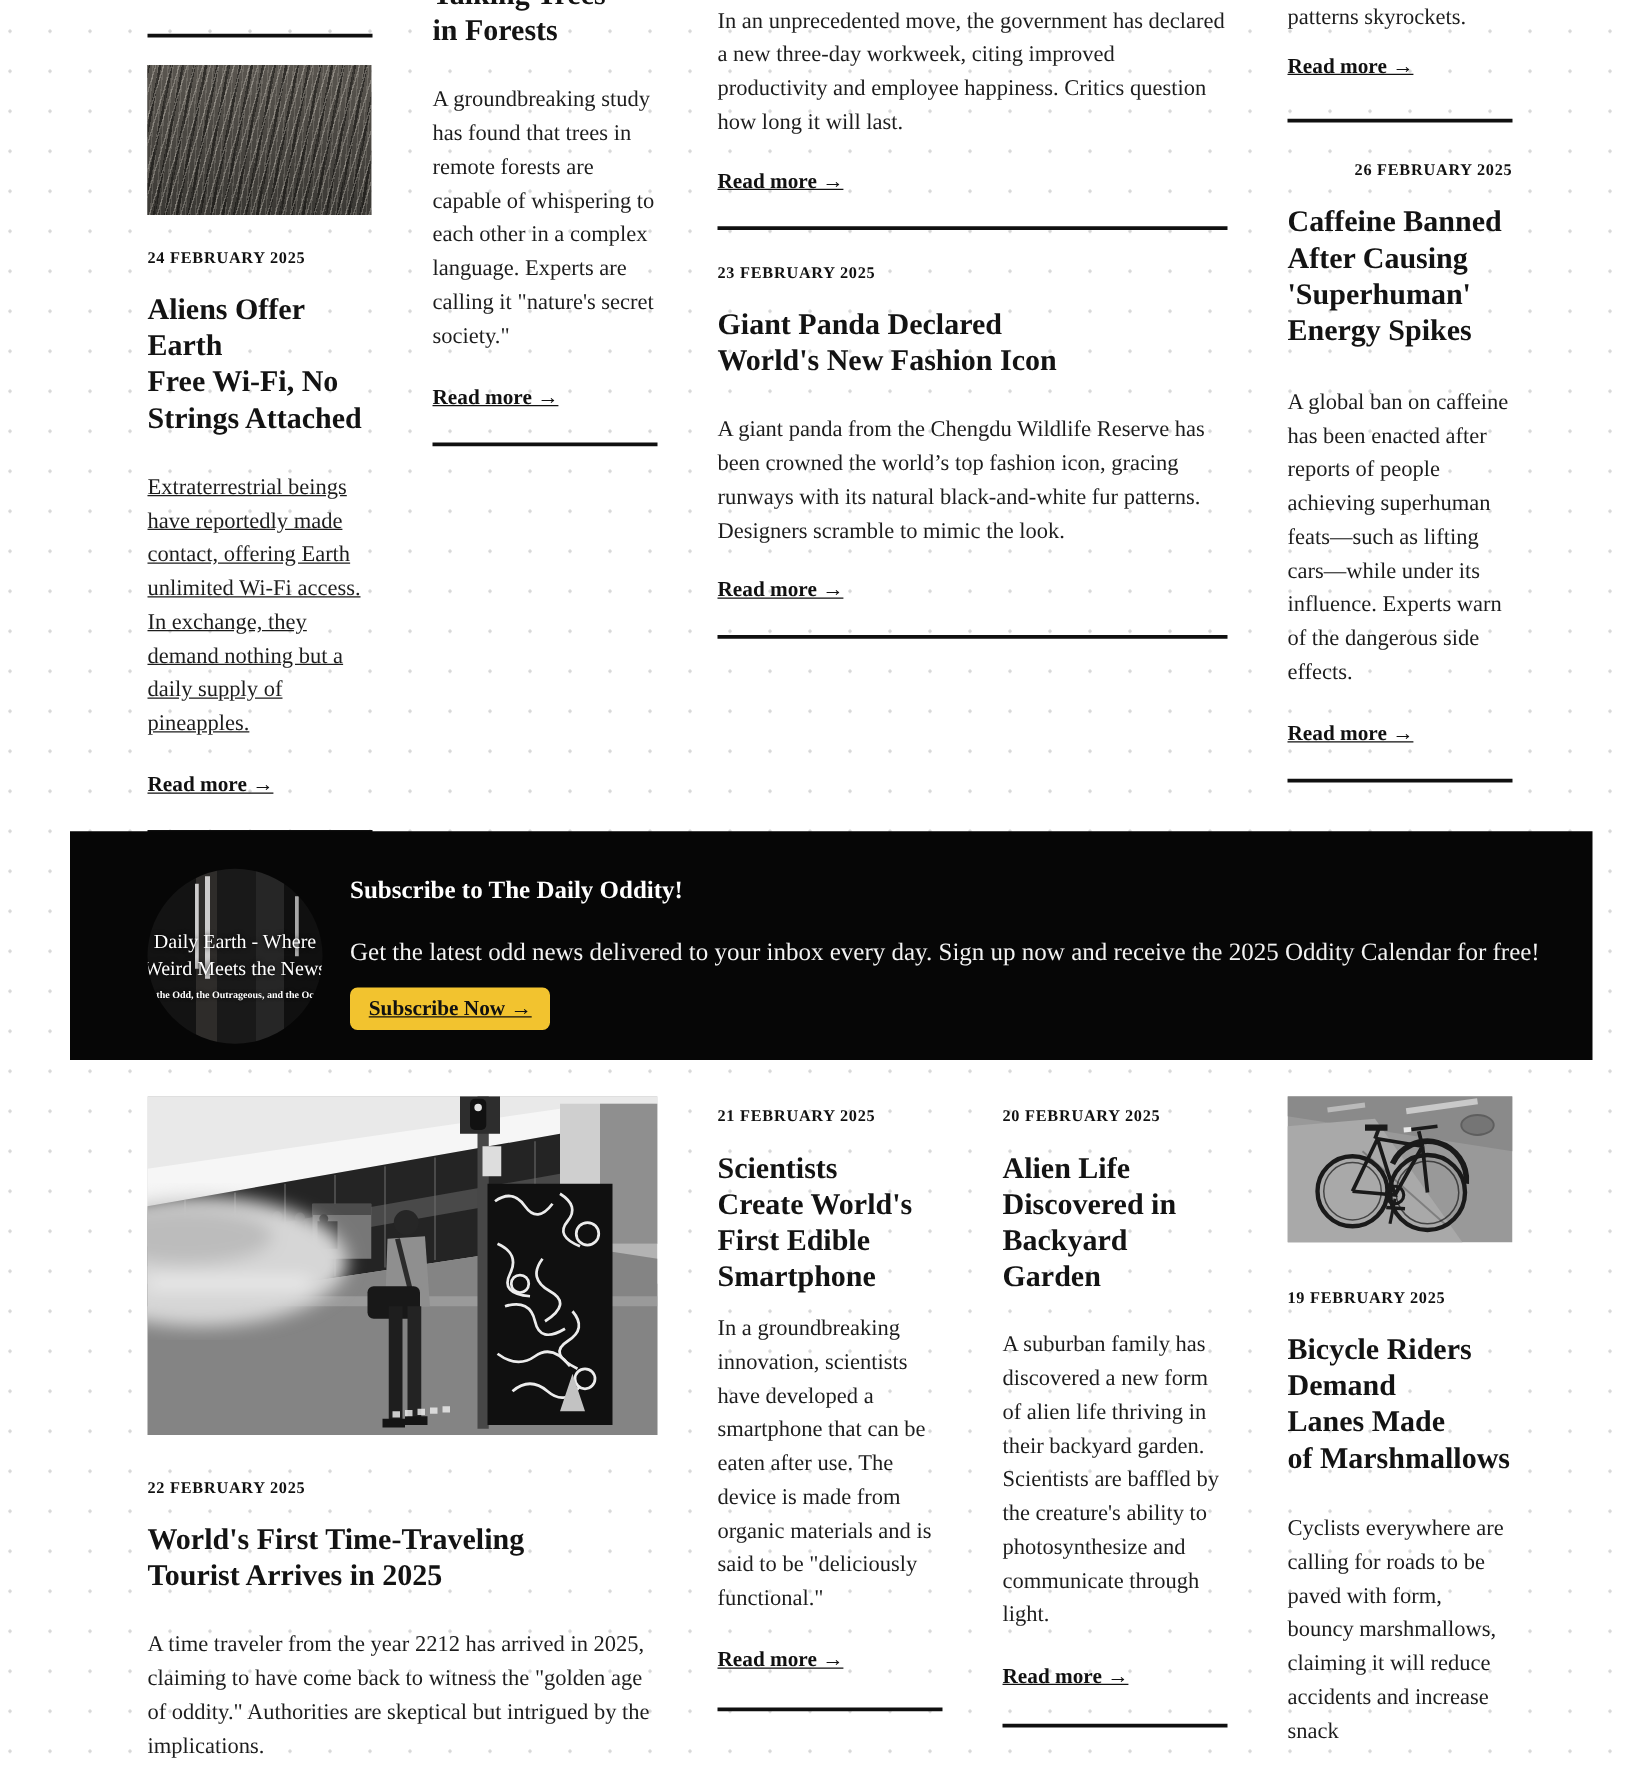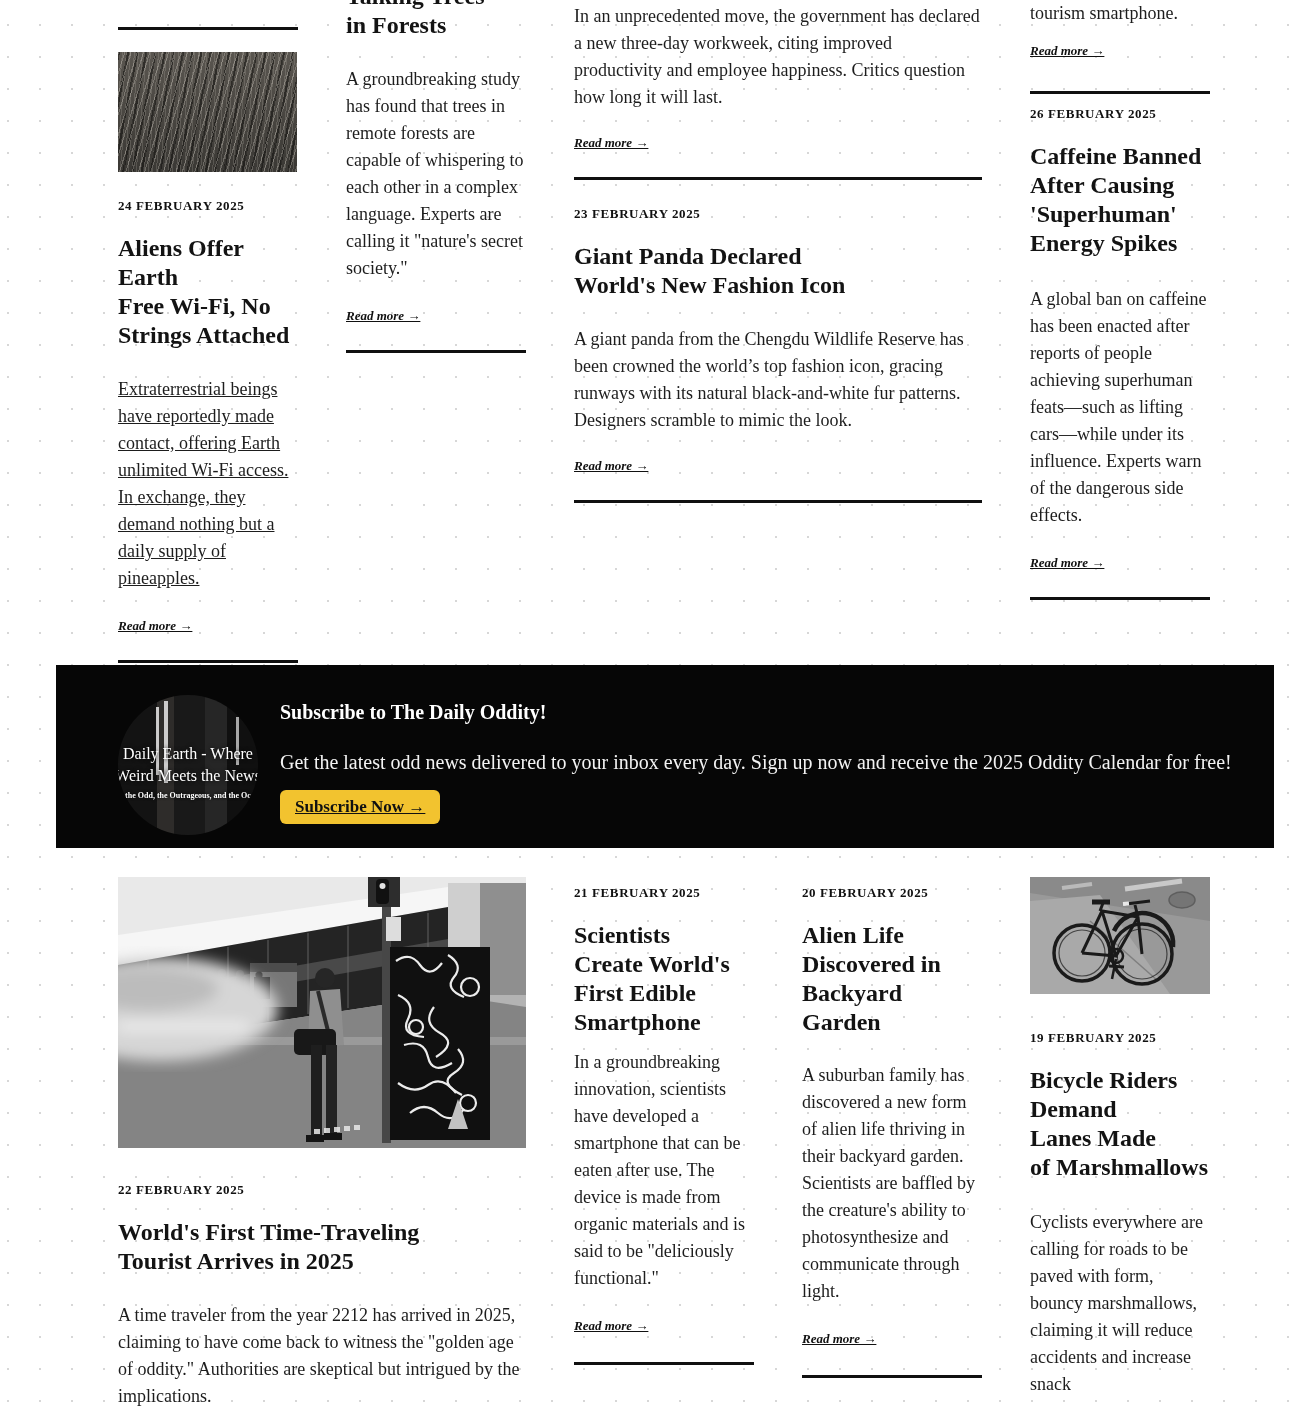--- a/index.html
+++ b/index.html
@@ -23,22 +23,22 @@
     letter-spacing:0.6px; margin:0;
   }
   .title {
     font-size:24px; line-height:29px; font-weight:bold; color:#131313;
     margin:0; white-space:pre-line;
   }
   .body {
     font-size:18px; line-height:27px; color:#1d1d1d; margin:0;
   }
   .readmore {
-    display:inline-block; font-size:13px; font-weight:bold; color:#111;
-    text-decoration:underline; cursor:pointer; margin:0;font-style:italic;
+    display:inline-block; font-size:17px; font-weight:bold; color:#111;
+    text-decoration:underline; cursor:pointer; margin:0;
   }
   .photo { display:block; }
   .fur {
     width:179px; height:120px;
     background-color:#44423e;
     background-image:
       repeating-linear-gradient(107deg, rgba(235,230,220,.28) 0 1px, transparent 1px 6px),
       repeating-linear-gradient(101deg, rgba(15,14,12,.55) 0 2px, transparent 2px 9px),
       repeating-linear-gradient(95deg, rgba(200,195,185,.20) 0 1px, transparent 1px 4px),
       linear-gradient(180deg,#5a5650,#3a3834);
@@ -103,24 +103,24 @@
     <hr class="rule" style="margin-top:26px;">
     <p class="date" style="margin-top:26px;">23 FEBRUARY 2025</p>
     <h2 class="title" style="margin-top:20px;">Giant Panda Declared
 World's New Fashion Icon</h2>
     <p class="body" style="margin-top:26px;">A giant panda from the Chengdu Wildlife Reserve has been crowned the world’s top fashion icon, gracing runways with its natural black-and-white fur patterns. Designers scramble to mimic the look.</p>
     <a class="readmore" style="margin-top:24px;">Read more →</a>
     <hr class="rule" style="margin-top:26px;">
   </article>
 
   <article class="col" style="left:1030px; width:180px;">
-    <p class="body">tourism smartphone.</p>
+    <p class="body">patterns skyrockets.</p>
     <a class="readmore" style="margin-top:16px;">Read more →</a>
     <hr class="rule" style="margin-top:32px;">
-    <p class="date" style="margin-top:12px;">26 FEBRUARY 2025</p>
+    <p class="date" style="margin-top:30px;text-align:right;">26 FEBRUARY 2025</p>
     <h2 class="title" style="margin-top:20px;">Caffeine Banned
 After Causing
 'Superhuman'
 Energy Spikes</h2>
     <p class="body" style="margin-top:28px;">A global ban on caffeine has been enacted after reports of people achieving superhuman feats—such as lifting cars—while under its influence. Experts warn of the dangerous side effects.</p>
     <a class="readmore" style="margin-top:26px;">Read more →</a>
     <hr class="rule" style="margin-top:26px;">
   </article>
 
   <section class="banner">

